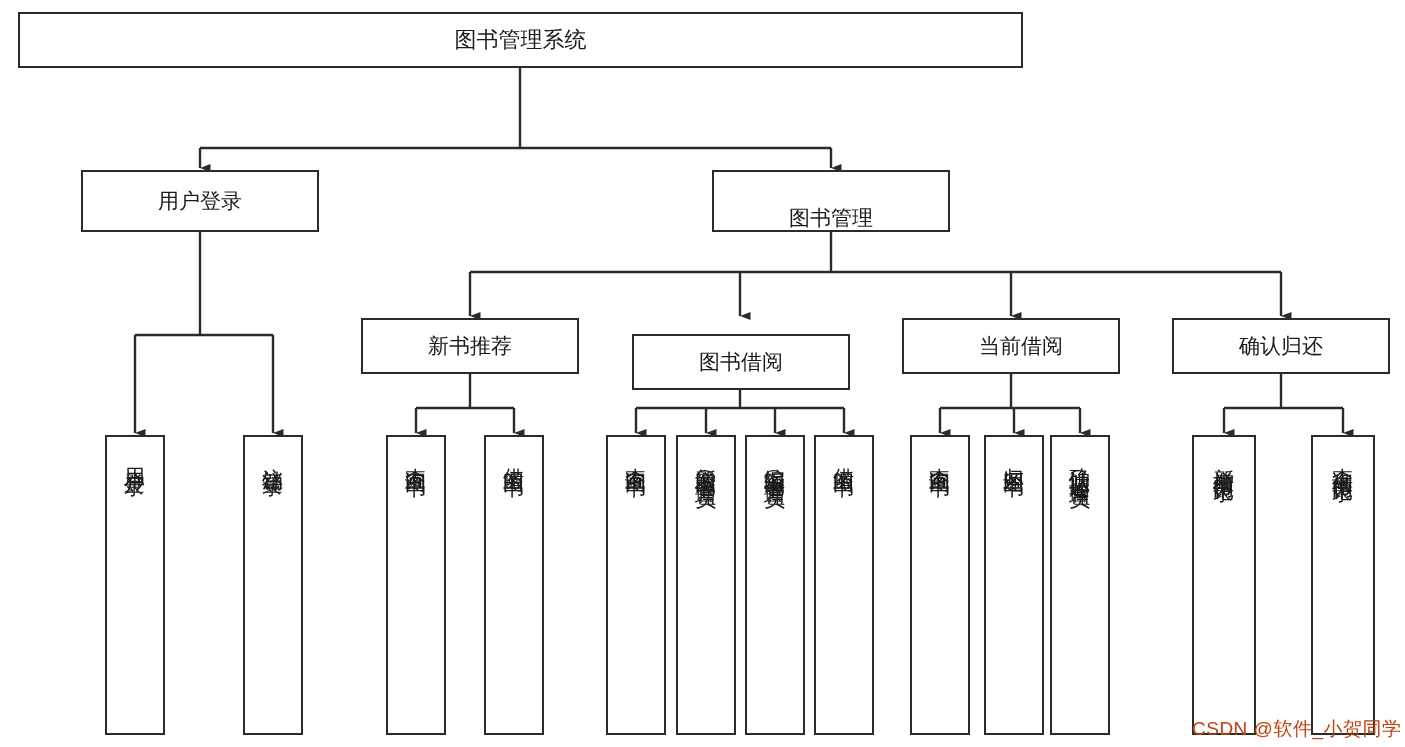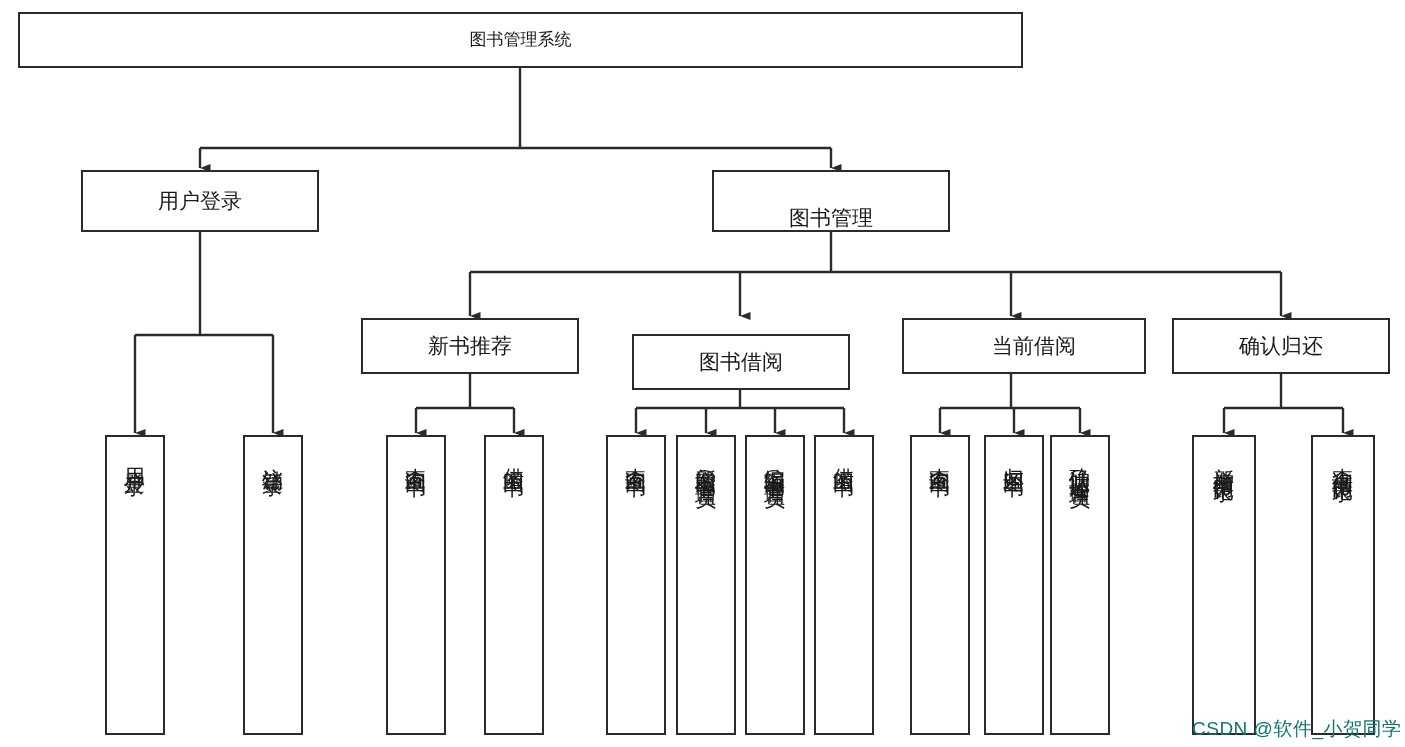--- a/index.html
+++ b/index.html
@@ -39,38 +39,38 @@
   .node .label {
     color: #1a1a1a;
     text-align: center;
     line-height: 1.12;
     white-space: nowrap;
   }
   .node.horizontal .label {
     font-size: 21px;
   }
   .node.root .label {
-    font-size: 17px;
+    font-size: 22px;
   }
   .node.vertical {
     align-items: flex-start;
     justify-content: center;
     padding-top: 14px;
   }
   .node.vertical .label {
     writing-mode: vertical-rl;
     text-orientation: upright;
     font-size: 21px;
     letter-spacing: 3px;
     line-height: 1;
     white-space: nowrap;
   }
   .watermark {
     position: absolute;
-    color: #0f766e;
+    color: #c2410c;
     font-size: 19px;
     letter-spacing: 0.5px;
     white-space: nowrap;
     user-select: none;
   }
 </style>
 </head>
 <body>
 
 <div id="diagram-root">
@@ -127,21 +127,21 @@
       </div>
       <div class="node horizontal" style="left: 712px; top: 170px; width: 238px; height: 62px; align-items: flex-end;">
         <span class="label">图书管理</span>
       </div>
       <div class="node horizontal" style="left: 361px; top: 318px; width: 218px; height: 56px; align-items: center;">
         <span class="label">新书推荐</span>
       </div>
       <div class="node horizontal" style="left: 632px; top: 334px; width: 218px; height: 56px;">
         <span class="label">图书借阅</span>
       </div>
-      <div class="node horizontal" style="left: 902px; top: 318px; width: 244px; height: 56px; padding-left: 20px;">
+      <div class="node horizontal" style="left: 902px; top: 318px; width: 218px; height: 56px; padding-left: 20px;">
         <span class="label">当前借阅</span>
       </div>
       <div class="node horizontal" style="left: 1172px; top: 318px; width: 218px; height: 56px;">
         <span class="label">确认归还</span>
       </div>
       <div class="node vertical" style="left: 105px; top: 435px; width: 60px; height: 300px;">
         <span class="label">用户登录</span>
       </div>
       <div class="node vertical" style="left: 243px; top: 435px; width: 60px; height: 300px;">
         <span class="label">注销登录</span>

